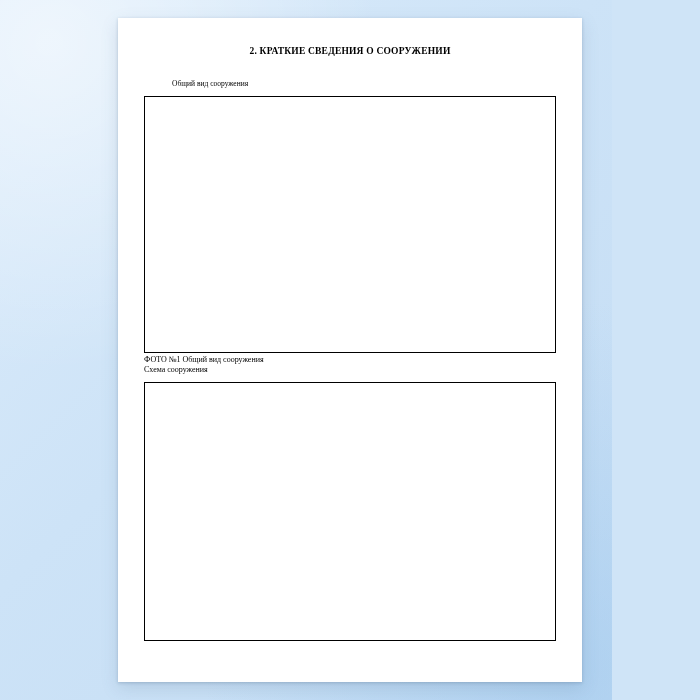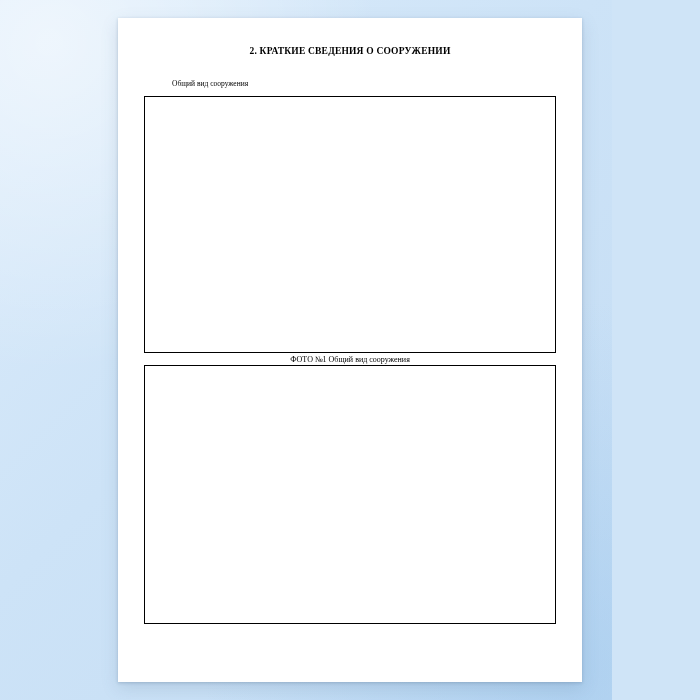--- a/index.html
+++ b/index.html
@@ -61,21 +61,20 @@
     padding-left: 28px;
   }
   .photo-frame {
     border: 1.5px solid #000;
     background: #ffffff;
     box-sizing: border-box;
   }
   .frame-1 { height: 257px; }
   .frame-2 { height: 259px; }
   .caption {
-    text-align: center;
     font-size: 8px;
     color: #000;
     margin: 2px 0 0 0;
     line-height: 1.25;
   }
   .caption.sub {
     margin: 0 0 7px 0;
   }
 </style>
 </head>
@@ -86,18 +85,19 @@
     <div class="page-inner">
 
       <div class="doc-title">2. КРАТКИЕ СВЕДЕНИЯ О СООРУЖЕНИИ</div>
 
       <div class="section-label">Общий вид сооружения</div>
 
       <div class="photo-frame frame-1"></div>
 
       <div class="caption">ФОТО №1 Общий вид сооружения</div>
 
+      <div class="caption sub">Схема сооружения</div>
 
       <div class="photo-frame frame-2"></div>
 
     </div>
   </div>
 </div>
 
 </body></html>

